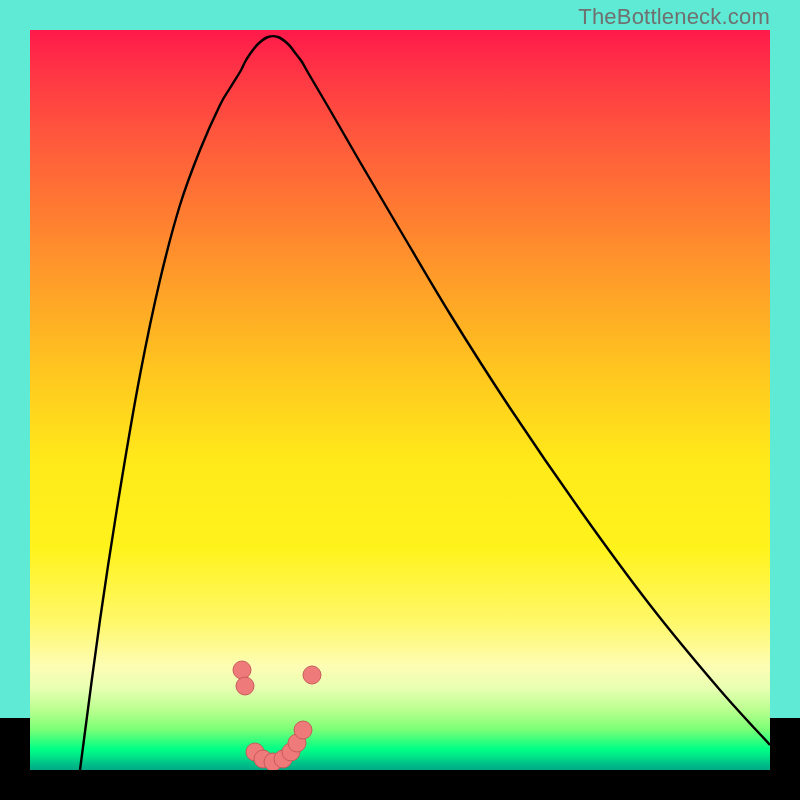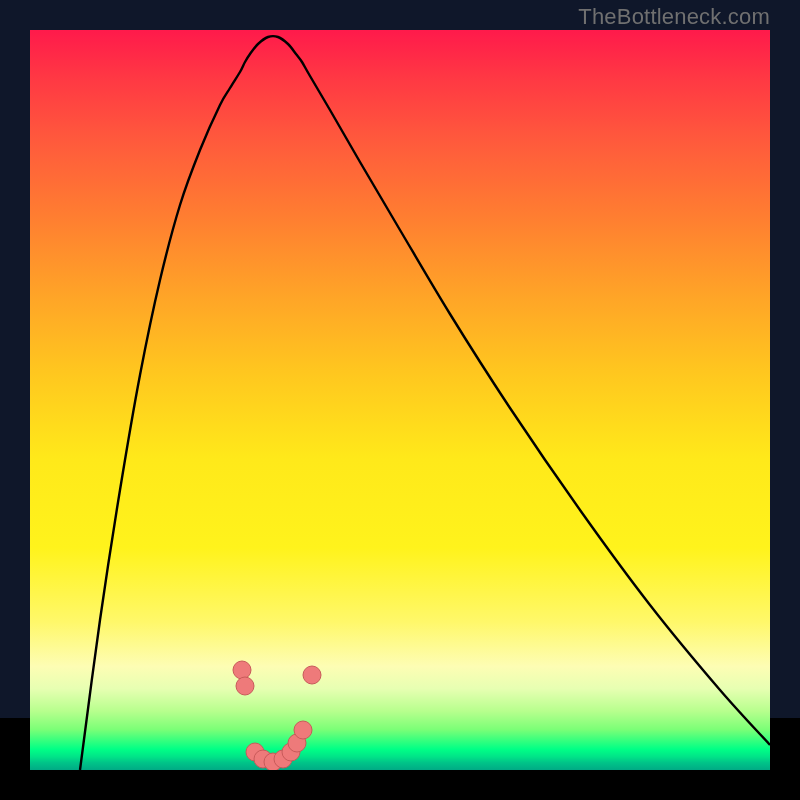--- a/index.html
+++ b/index.html
@@ -10,21 +10,21 @@
     background: #000;
     overflow: hidden;
     font-family: Arial, Helvetica, sans-serif;
   }
   .frame {
     position: absolute;
     top: 0;
     left: 0;
     width: 800px;
     height: 718px;
-    background: #0f172a;
+    background: #5eead4;
   }
   .plot {
     position: absolute;
     top: 30px;
     left: 30px;
     width: 740px;
     height: 740px;
     overflow: hidden;
   }
   .gradient {

